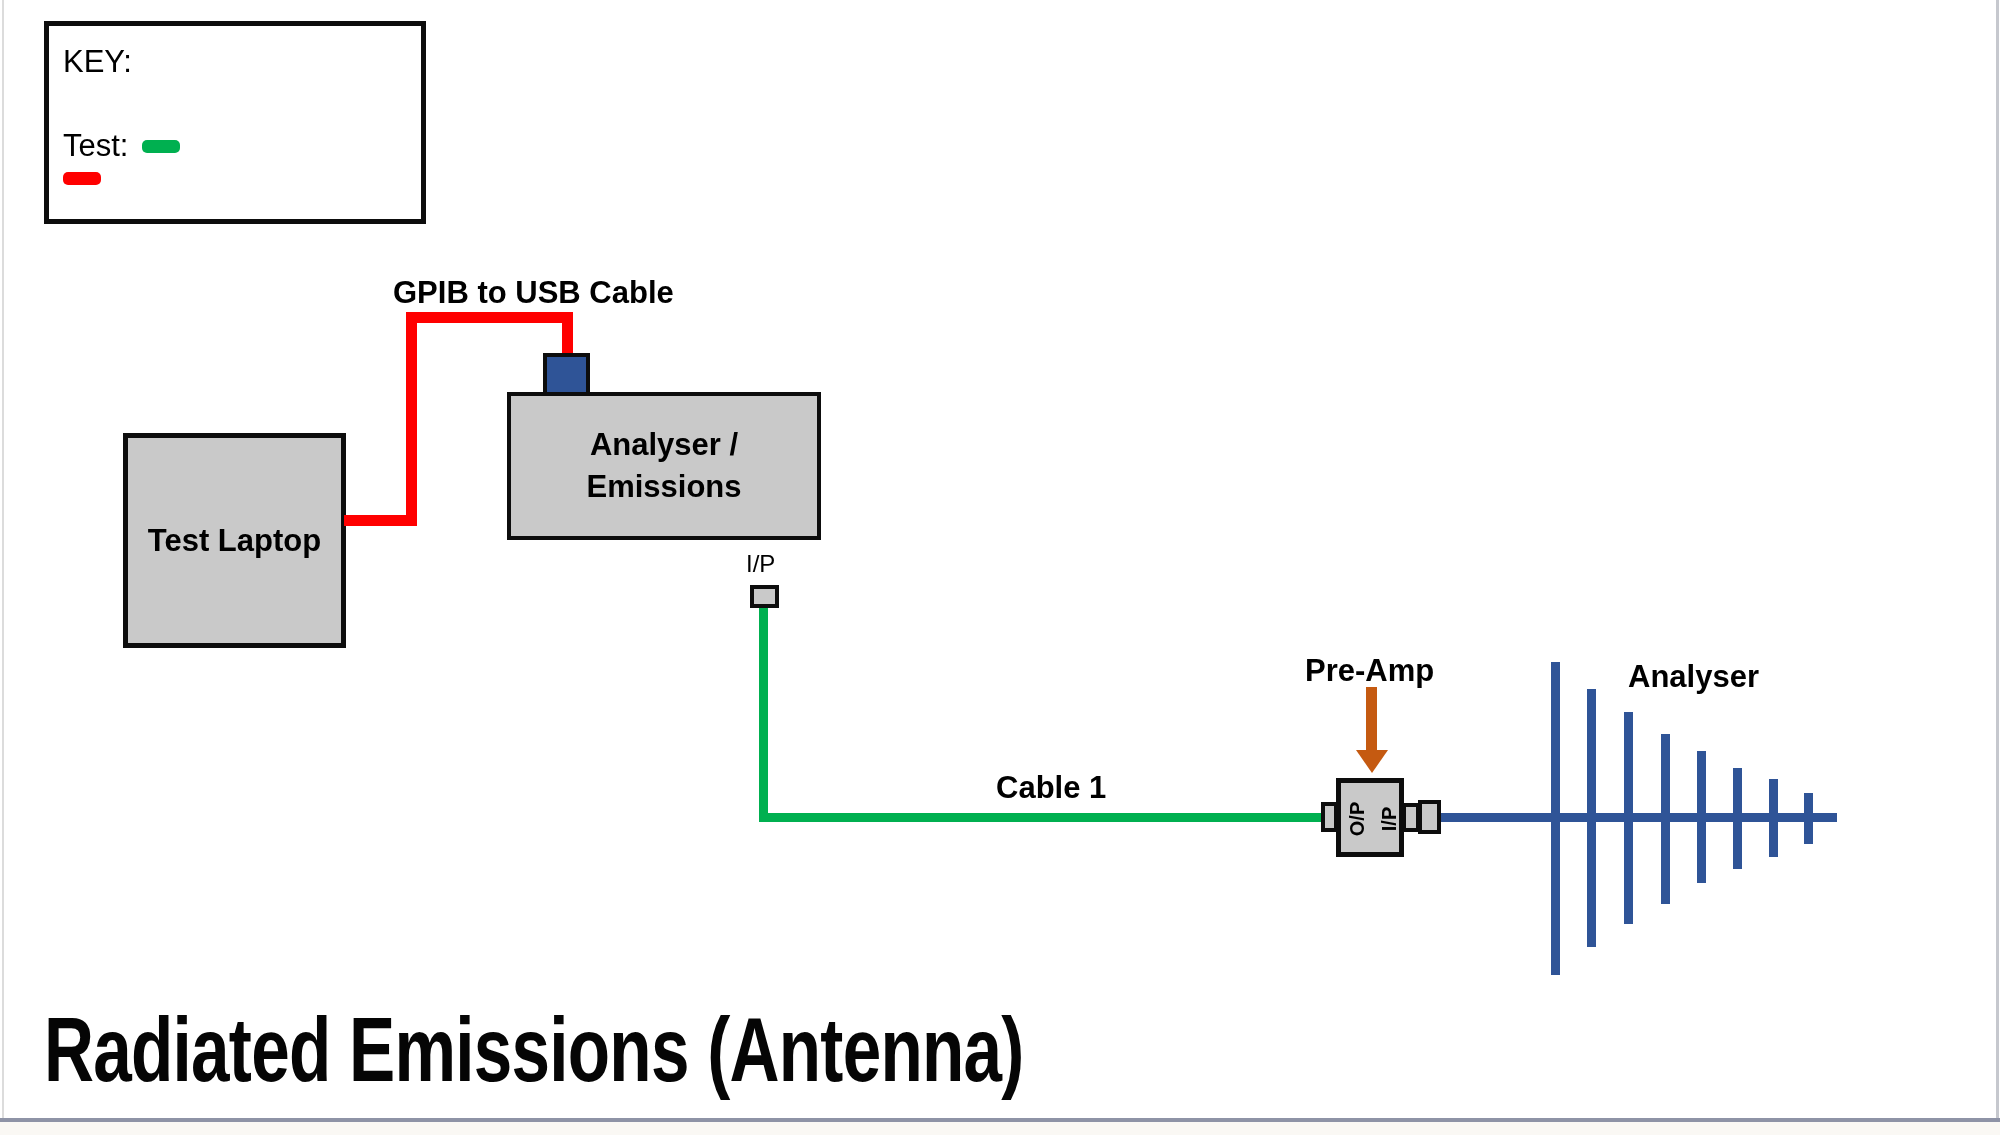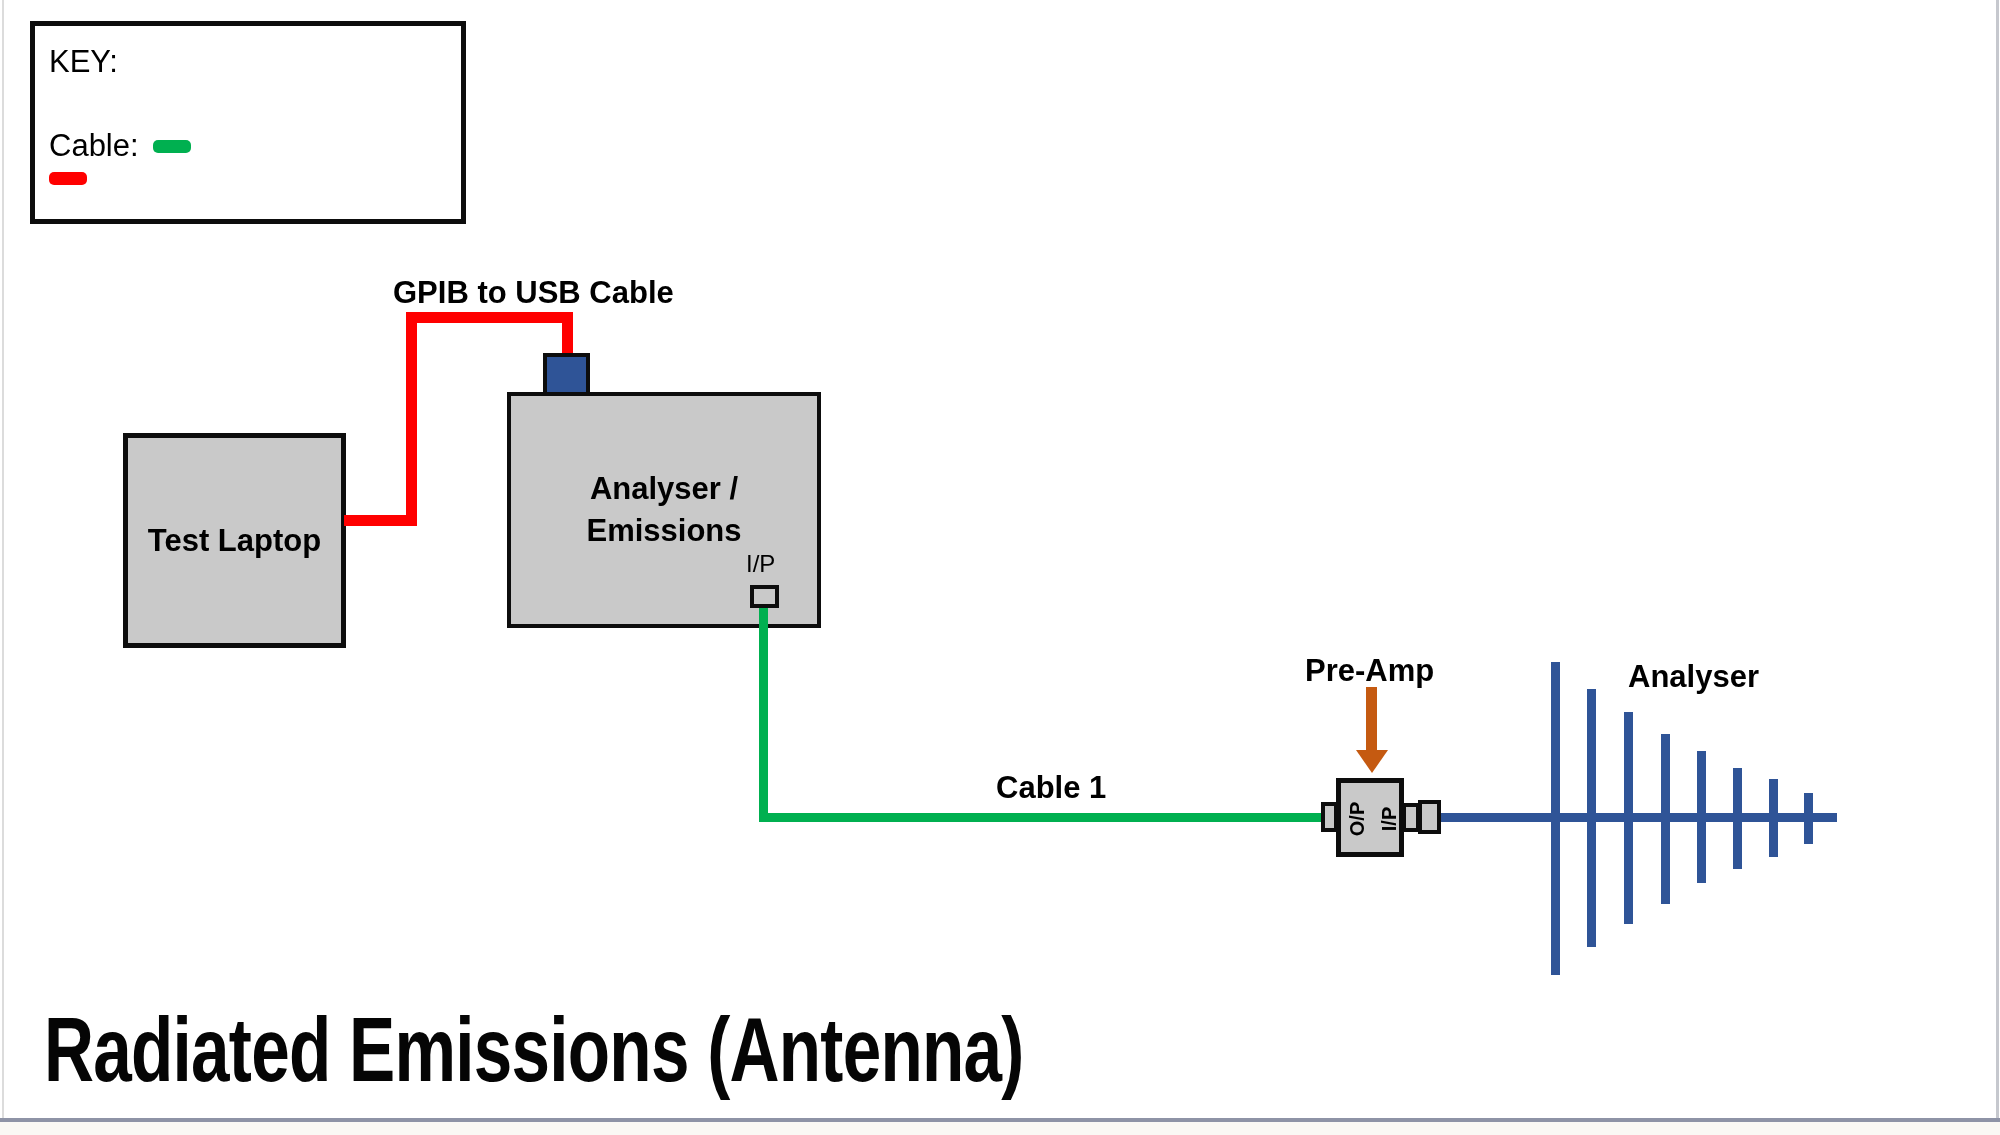--- a/index.html
+++ b/index.html
@@ -16,21 +16,21 @@
   .box-sz { box-sizing: border-box; }
 
   
   .edge-left  { left: 2px; top: 0; width: 2px; height: 1135px; background: #dcdcdc; }
   .edge-right { left: 1996px; top: 0; width: 3px; height: 1135px; background: #c6c8ce; }
   .divider    { left: 0; top: 1118px; width: 2000px; height: 4px; background: var(--divider, #8e93a6); }
   .below-strip{ left: 0; top: 1122px; width: 2000px; height: 13px; background: #faf8f4; }
 
   
   .key-box {
-    left: 30px; top: 21px; width: 436px; height: 203px;
+    left: 44px; top: 21px; width: 382px; height: 203px;
     border: 5px solid #0d0d0d; background: #ffffff;
   }
   .key-heading {
     position: absolute; left: 14px; top: 18px;
     font-size: 31px; line-height: 36px; font-weight: 400;
   }
   .key-row { position: absolute; left: 14px; display: flex; align-items: center; gap: 14px; }
   .key-row-1 { top: 100px; }
   .key-row-2 { top: 146px; }
   .key-label { font-size: 31px; line-height: 40px; font-weight: 400; white-space: nowrap; }
@@ -41,21 +41,21 @@
   
   .node {
     background: var(--boxgray, #c9c9c9);
     border: 5px solid #0d0d0d;
     display: flex; align-items: center; justify-content: center;
     text-align: center;
   }
   .node-label { font-weight: 700; font-size: 31px; line-height: 42px; }
 
   .laptop-box   { left: 123px; top: 433px; width: 223px; height: 215px; }
-  .analyser-box { left: 507px; top: 392px; width: 314px; height: 236px; border-width: 4px; }
+  .analyser-box { left: 507px; top: 392px; width: 314px; height: 148px; border-width: 4px; }
 
   
   .analyser-port {
     left: 750px; top: 585px; width: 29px; height: 23px;
     background: var(--boxgray, #c9c9c9); border: 4px solid #0d0d0d; z-index: 5;
   }
   .analyser-port-label {
     left: 746px; top: 551px; font-size: 24px; line-height: 26px; font-weight: 400;
   }
 
@@ -132,21 +132,21 @@
 <body>
 
 <div class="stage">
 
   <div class="abs edge-left"></div>
   <div class="abs edge-right"></div>
 
   <div class="abs box-sz key-box">
     <div class="key-heading">KEY:</div>
     <div class="key-row key-row-1">
-      <span class="key-label">Cable:</span>
+      <span class="key-label">Test:</span>
       <span class="key-swatch key-swatch-green"></span>
     </div>
     <div class="key-row key-row-2">
       <span class="key-swatch key-swatch-red"></span>
     </div>
   </div>
 
   <div class="abs cable-label gpib-label">GPIB to USB Cable</div>
   <div class="abs cable-red red-a"></div>
   <div class="abs cable-red red-rise"></div>

